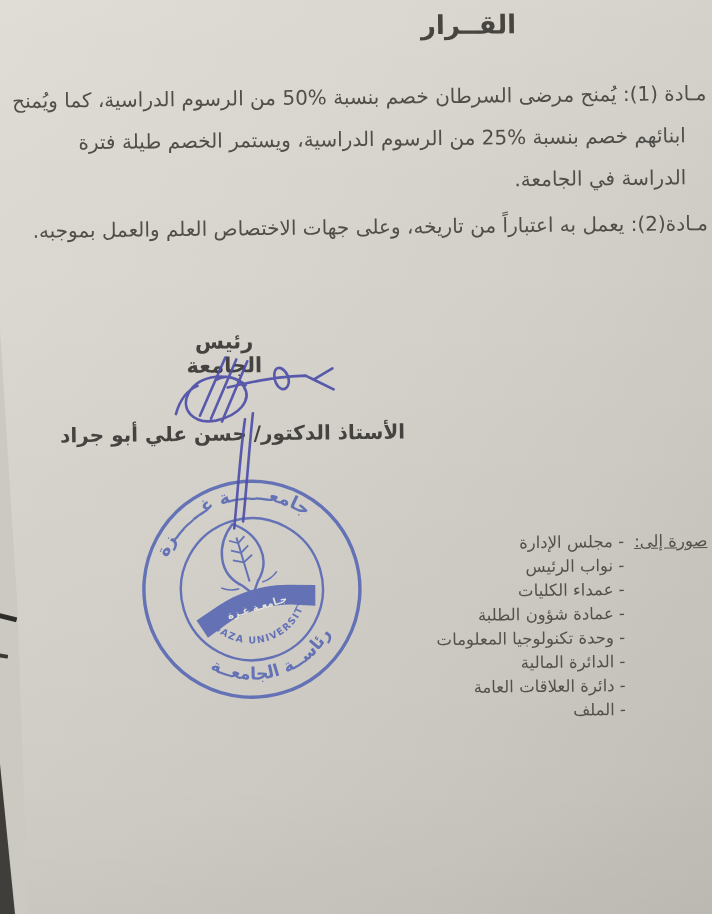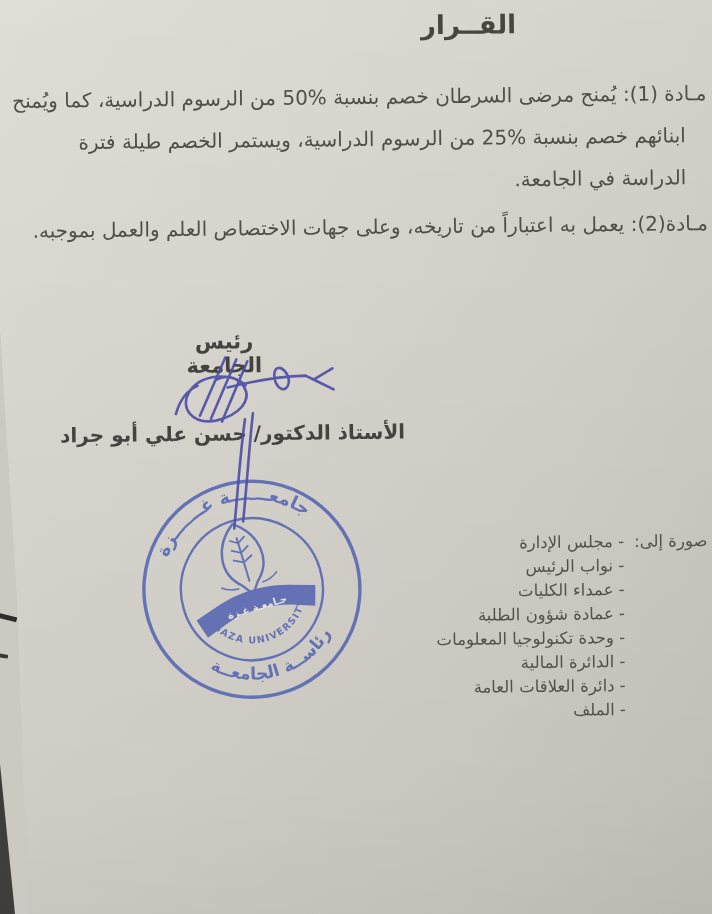--- a/index.html
+++ b/index.html
@@ -64,21 +64,21 @@
   }
 
   .signature-svg{position:absolute;left:80px;top:350px;z-index:6;}
   .stamp-svg{position:absolute;left:138px;top:476px;z-index:4;opacity:0.85;}
 
   .distribution{
     position:absolute;top:533px;right:6px;width:340px;
     display:flex;direction:rtl;gap:10px;align-items:flex-start;
     font-size:16.5px;color:#53514c;
   }
-  .distribution .dist-label{white-space:nowrap;line-height:24px;}
+  .distribution .dist-label{white-space:nowrap;line-height:24px;text-decoration:underline;}
   .distribution .dist-items{flex:1;}
   .distribution .dist-items .item{line-height:24px;white-space:nowrap;text-align:right;}
 </style>
 </head>
 <body>
 
 <div class="scene">
 
   <div class="under-paper">
     <div class="mark1"></div>

